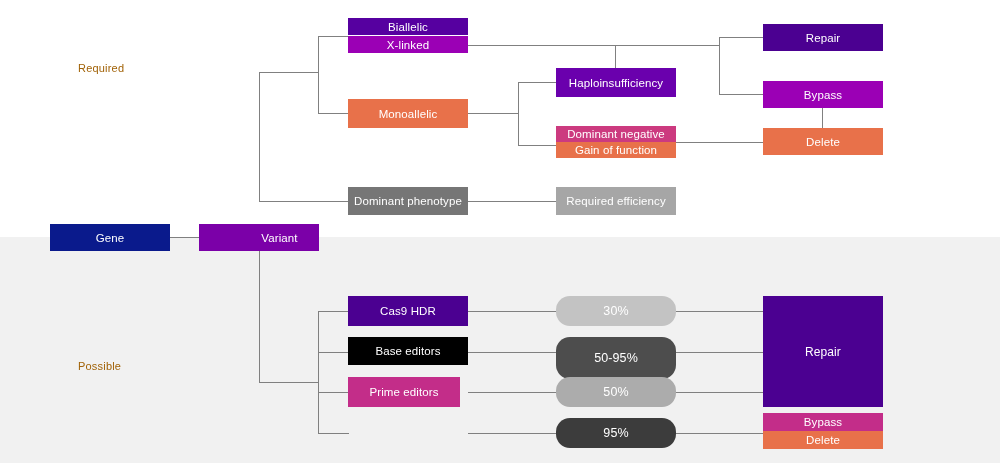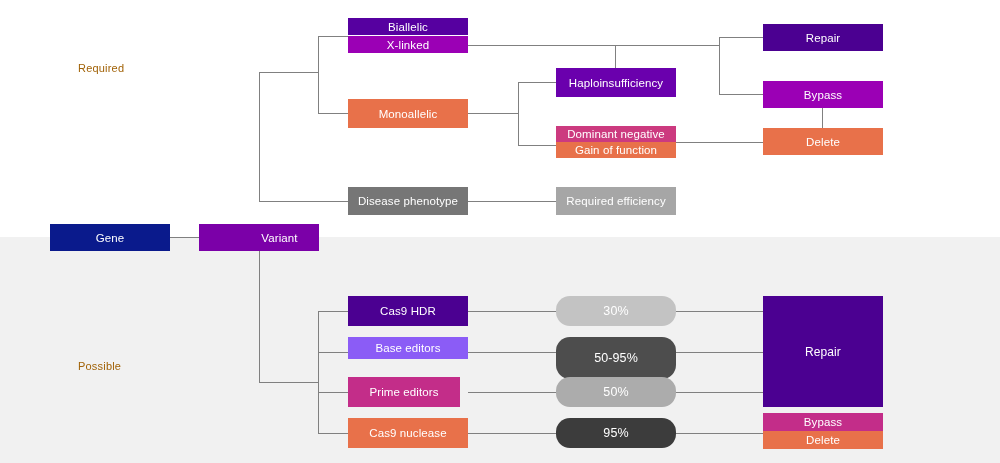--- a/index.html
+++ b/index.html
@@ -116,35 +116,34 @@
   <div class="ln h" style="left:676px; top:352px; width:88px;"></div>
   <div class="ln h" style="left:676px; top:392px; width:88px;"></div>
   <div class="ln h" style="left:676px; top:433px; width:88px;"></div>
 
   <div class="node" style="left:50px; top:224px; width:120px; height:27px; background:#0A1A8C;">Gene</div>
   <div class="node" style="left:199px; top:224px; width:120px; height:27px; background:#7B00A8;padding-left:41px;">Variant</div>
 
   <div class="node" style="left:348px; top:36px; width:120px; height:17px; background:#9B00B5;">X-linked</div>
   <div class="node" style="left:348px; top:18px; width:120px; height:17px; background:#5600A0;">Biallelic</div>
   <div class="node" style="left:348px; top:99px; width:120px; height:29px; background:#E8714A;">Monoallelic</div>
-  <div class="node" style="left:348px; top:187px; width:120px; height:28px; background:#767676;">Disease phenotype</div>
+  <div class="node" style="left:348px; top:187px; width:120px; height:28px; background:#767676;">Dominant phenotype</div>
 
   <div class="node" style="left:556px; top:68px; width:120px; height:29px; background:#6A00AD;">Haploinsufficiency</div>
   <div class="node" style="left:556px; top:126px; width:120px; height:16px; background:#CC3A7F;">Dominant negative</div>
   <div class="node" style="left:556px; top:142px; width:120px; height:16px; background:#E8714A;">Gain of function</div>
   <div class="node" style="left:556px; top:187px; width:120px; height:28px; background:#A6A6A6;">Required efficiency</div>
 
   <div class="node" style="left:763px; top:24px; width:120px; height:27px; background:#4B0091;">Repair</div>
   <div class="node" style="left:763px; top:81px; width:120px; height:27px; background:#9B00B5;">Bypass</div>
   <div class="node" style="left:763px; top:128px; width:120px; height:27px; background:#E8714A;">Delete</div>
 
   <div class="node" style="left:348px; top:296px; width:120px; height:30px; background:#4B0091;">Cas9 HDR</div>
-  <div class="node" style="left:348px; top:337px; width:120px; height:22px; background:#8b5cf6;">Base editors</div>
+  <div class="node" style="left:348px; top:337px; width:120px; height:28px; background:#000000;">Base editors</div>
   <div class="node" style="left:348px; top:377px; width:112px; height:30px; background:#C32D89;">Prime editors</div>
-  <div class="node" style="left:348px; top:418px; width:120px; height:30px; background:#E8714A;">Cas9 nuclease</div>
 
   <div class="node pct" style="left:556px; top:296px; width:120px; height:30px; background:#C3C3C3;">30%</div>
   <div class="node pct" style="left:556px; top:337px; width:120px; height:42px; background:#4D4D4D;">50-95%</div>
   <div class="node pct" style="left:556px; top:377px; width:120px; height:30px; background:#ACACAC;">50%</div>
   <div class="node pct" style="left:556px; top:418px; width:120px; height:30px; background:#3C3C3C;">95%</div>
 
   <div class="node big" style="left:763px; top:296px; width:120px; height:111px; background:#4B0091;">Repair</div>
   <div class="node" style="left:763px; top:413px; width:120px; height:18px; background:#C32D89;">Bypass</div>
   <div class="node" style="left:763px; top:431px; width:120px; height:18px; background:#E8714A;">Delete</div>
 

